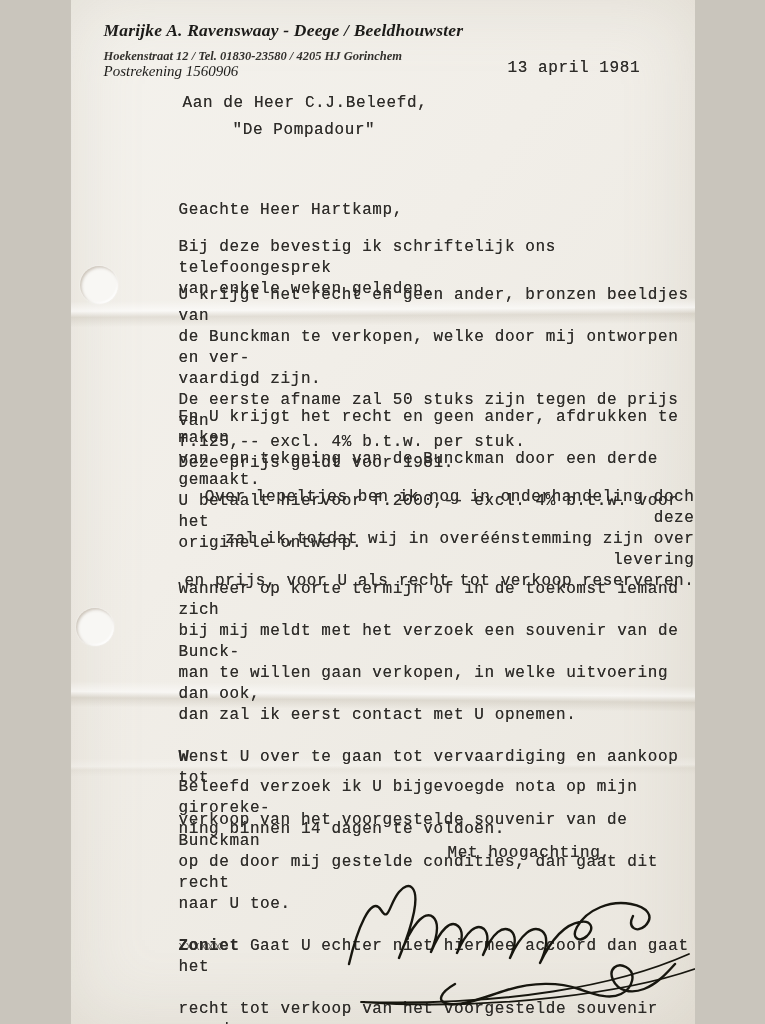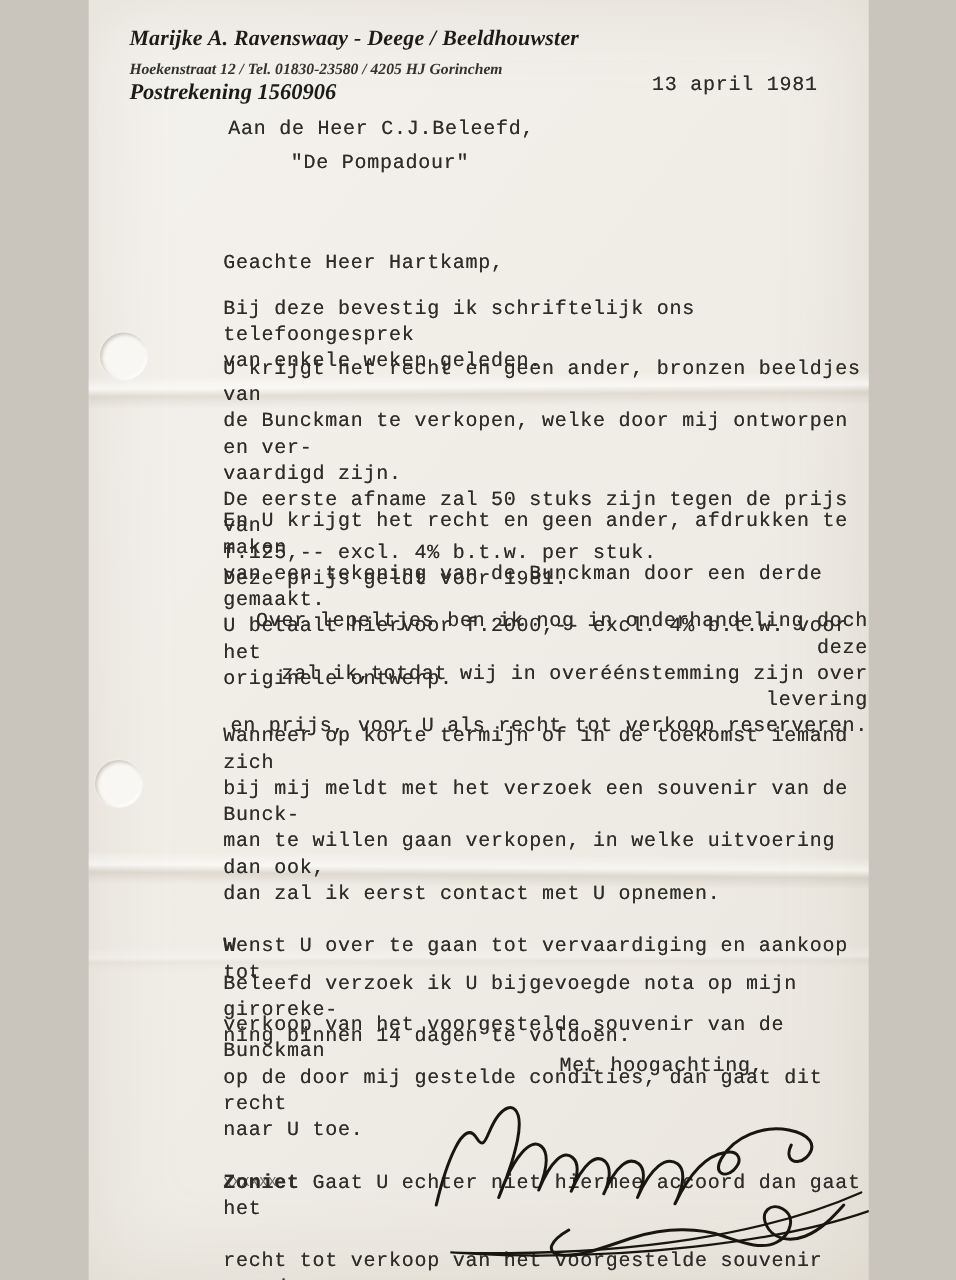--- a/index.html
+++ b/index.html
@@ -14,21 +14,21 @@
     font-family:"Liberation Mono", monospace;
     font-size:16px; line-height:21px;
     letter-spacing:0.6px;
     color:#2e2c29;
     text-shadow:0 0 0.5px rgba(46,44,41,0.75);
     white-space:pre-line;
   }
   .serif { font-family:"Liberation Serif", serif; font-style:italic; color:#1c1b19; }
   .lh-name { position:absolute; left:33px; top:20px; font-size:17.5px; font-weight:bold; letter-spacing:0.2px; }
   .lh-addr { position:absolute; left:33px; top:46px; font-size:12.5px; font-weight:bold; color:#33312d; }
-  .lh-post { position:absolute; left:33px; top:63px; font-size:18px; font-weight:bold; }
+  .lh-post { position:absolute; left:33px; top:63px; font-size:15px; font-weight:normal; }
   .wordstrike { position:relative; display:inline-block; }
   .xover {
     position:absolute; left:0; top:0;
     font-family:"Liberation Mono", monospace;
     opacity:0.55; color:#2a2825; text-shadow:none; white-space:nowrap;
   }
   .lh-x { font-size:12px; letter-spacing:-0.55px; font-style:normal; font-weight:bold; top:1px; }
   .zon { font-weight:bold; }
   .zon-x { font-size:11px; letter-spacing:0.6px; opacity:0.7; top:0.5px; }
   .dbl { text-shadow:0.7px 0 0 #2e2c29, 0 0 0.5px rgba(46,44,41,0.75); }
@@ -70,21 +70,21 @@
   <div class="hole hole-bottom"></div>
 
   
   <div class="serif lh-name">Marijke A. Ravenswaay - Deege / Beeldhouwster</div>
   <div class="serif lh-addr wordstrike">
     <span>Hoekenstraat 12 / Tel. 01830-23580 / 4205 HJ Gorinchem</span>
   </div>
   <div class="serif lh-post">Postrekening 1560906</div>
 
   
-  <div class="type" style="left:451px; top:58px;">13 april 1981</div>
+  <div class="type" style="left:437px; top:58px;">13 april 1981</div>
 
   
   <div class="type" style="left:112px; top:93px;">Aan de Heer C.J.Beleefd,</div>
   <div class="type" style="left:162px; top:120px;">"De Pompadour"</div>
 
   
   <div class="type" style="left:108px; top:237px;">Bij deze bevestig ik schriftelijk ons telefoongesprek
 van enkele weken geleden.</div>
 
   

